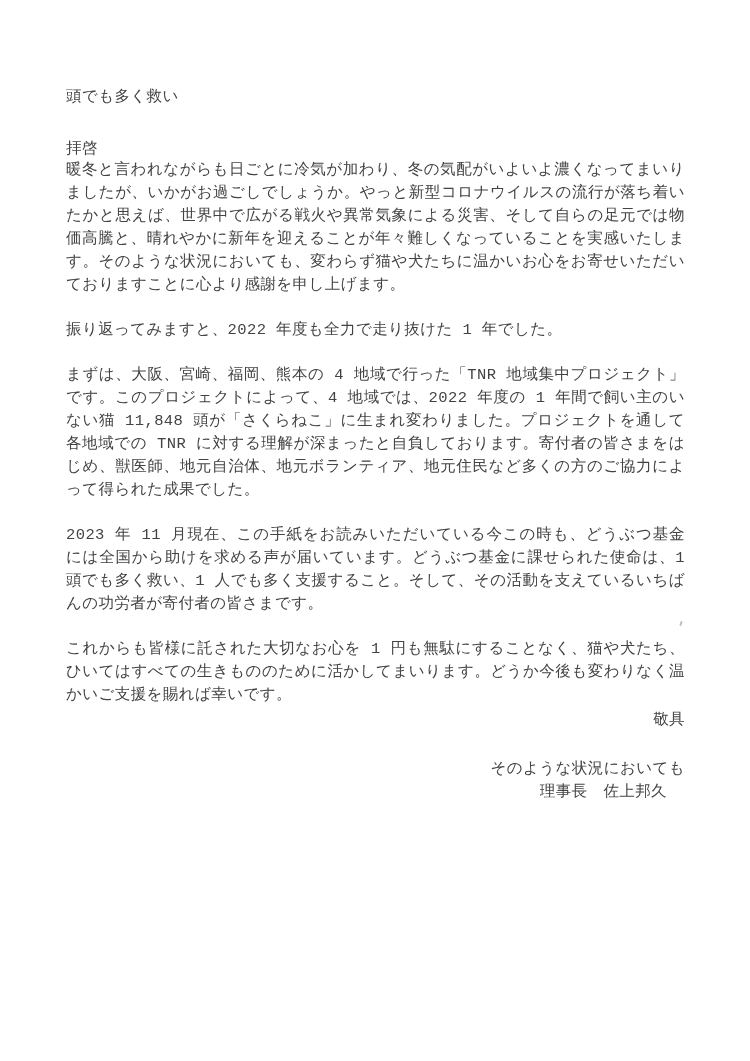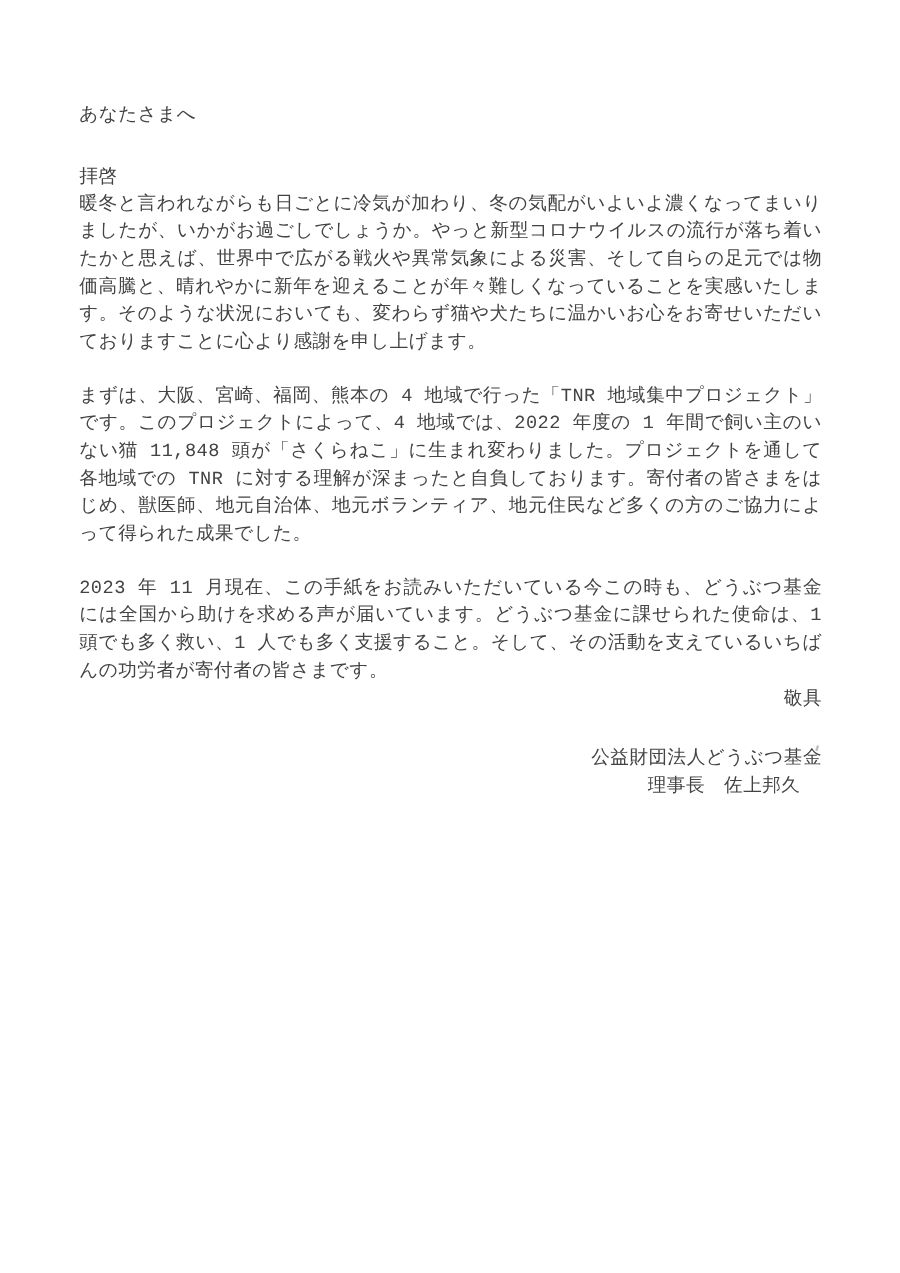--- a/index.html
+++ b/index.html
@@ -57,37 +57,39 @@
     transform: rotate(18deg);
     border-radius: 1px;
   }
 </style>
 </head>
 <body>
 
 <div class="page">
   <div class="letter">
 
-    <div class="salutation">あなたさまへ</div>
+    <div class="salutation">頭でも多く救い</div>
 
     <div class="opening">拝啓</div>
 
     <p class="para p-first">暖冬と言われながらも日ごとに冷気が加わり、冬の気配がいよいよ濃くなってまいりましたが、いかがお過ごしでしょうか。やっと新型コロナウイルスの流行が落ち着いたかと思えば、世界中で広がる戦火や異常気象による災害、そして自らの足元では物価高騰と、晴れやかに新年を迎えることが年々難しくなっていることを実感いたします。そのような状況においても、変わらず猫や犬たちに温かいお心をお寄せいただいておりますことに心より感謝を申し上げます。</p>
 
+    <p class="para">振り返ってみますと、2022 年度も全力で走り抜けた 1 年でした。</p>
 
     <p class="para">まずは、大阪、宮崎、福岡、熊本の 4 地域で行った「TNR 地域集中プロジェクト」です。このプロジェクトによって、4 地域では、2022 年度の 1 年間で飼い主のいない猫 11,848 頭が「さくらねこ」に生まれ変わりました。プロジェクトを通して各地域での TNR に対する理解が深まったと自負しております。寄付者の皆さまをはじめ、獣医師、地元自治体、地元ボランティア、地元住民など多くの方のご協力によって得られた成果でした。</p>
 
 
     <p class="para">2023 年 11 月現在、この手紙をお読みいただいている今この時も、どうぶつ基金には全国から助けを求める声が届いています。どうぶつ基金に課せられた使命は、1 頭でも多く救い、1 人でも多く支援すること。そして、その活動を支えているいちばんの功労者が寄付者の皆さまです。</p>
 
 
+    <p class="para">これからも皆様に託された大切なお心を 1 円も無駄にすることなく、猫や犬たち、ひいてはすべての生きもののために活かしてまいります。どうか今後も変わりなく温かいご支援を賜れば幸いです。</p>
 
     <div class="closing">敬具</div>
 
 
-    <div class="org">公益財団法人どうぶつ基金</div>
+    <div class="org">そのような状況においても</div>
 
     <div class="signer">理事長　佐上邦久</div>
 
   </div>
 
   <div class="speck"></div>
 </div>
 
 </body></html>

